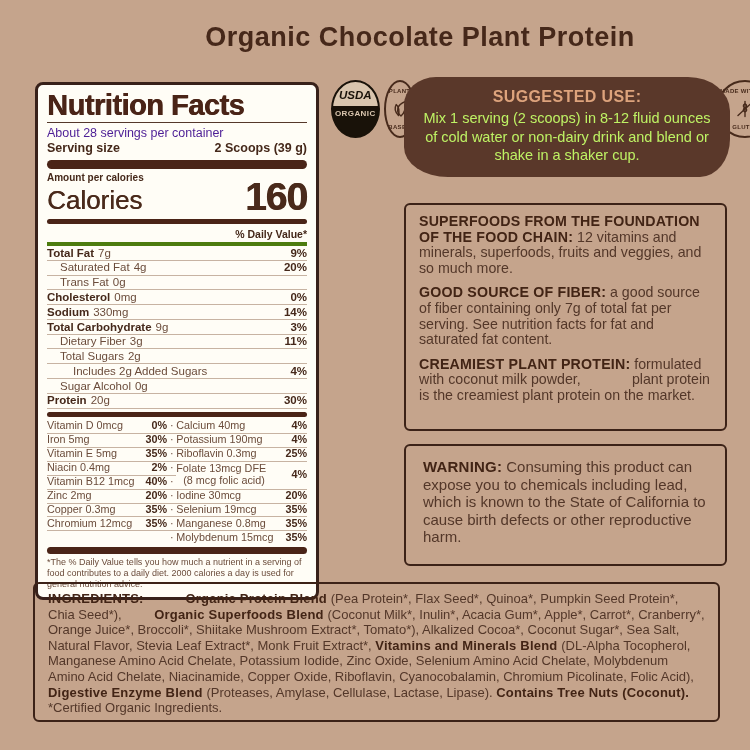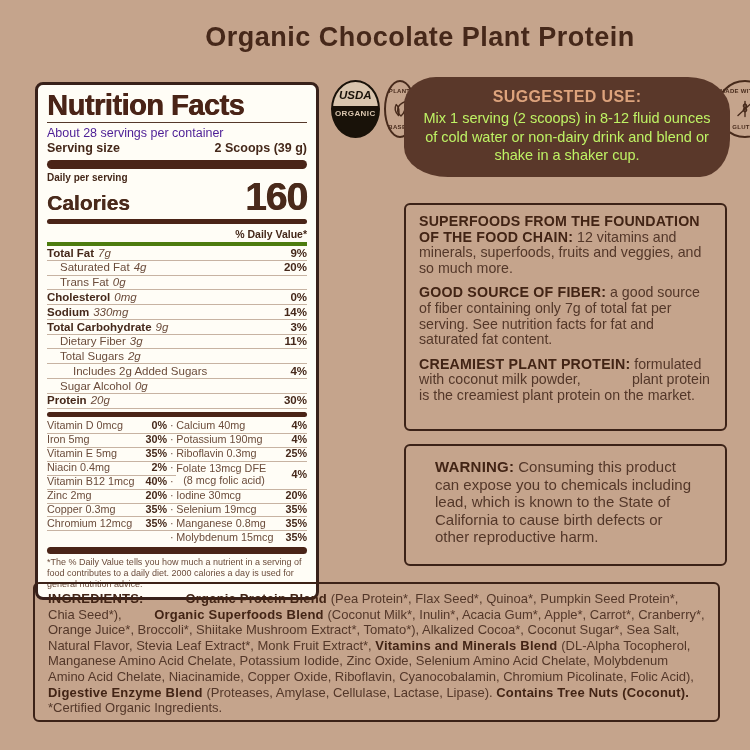--- a/index.html
+++ b/index.html
@@ -19,27 +19,27 @@
   .nf-rule{border-bottom:1.5px solid #55382a;margin:1px 0 3px;}
   .nf-servings{font-size:12.5px;color:#4c1d95;line-height:15px;}
   .nf-serving-row{display:flex;justify-content:space-between;font-size:12.5px;
                   font-weight:bold;color:#45281a;line-height:15px;}
   .bar{background:#4a2417;border-radius:5px;}
   .bar.thick{height:9px;margin:4px 0 3px;}
   .bar.med{height:5px;margin:3px 0;}
   .bar.end{height:7px;margin:3px 0;}
   .nf-amount{font-size:10px;font-weight:bold;color:#45281a;line-height:11px;margin-top:1px;}
   .nf-cal-row{display:flex;justify-content:space-between;align-items:flex-end;line-height:1;height:33px;}
-  .cal-label{font-size:21px;font-weight:bold;padding-bottom:3px;text-shadow:.4px 0 0 currentColor;}
+  .cal-label{font-size:26px;font-weight:normal;padding-bottom:3px;text-shadow:.4px 0 0 currentColor;}
   .cal-value{font-size:39px;font-weight:bold;letter-spacing:-1px;text-shadow:.6px 0 0 currentColor;}
   .nf-dv-header{text-align:right;font-size:10.5px;font-weight:bold;color:#45281a;
                 padding:2px 0;border-bottom:4px solid #4d7c0f;line-height:11px;}
   .nrow{display:flex;justify-content:space-between;font-size:11.5px;line-height:12.6px;
         padding:.6px 0;border-bottom:1px solid #c7b3a2;color:#6b4c3b;}
-  .nrow .nm .na{margin-left:4px;font-style:italic;}
+  .nrow .nm .na{margin-left:4px;}
   .nrow .nb.bold{font-weight:bold;color:#45281a;}
   .nrow .dv{font-weight:bold;color:#45281a;}
   .nm.ind1{margin-left:13px;}
   .nm.ind2{margin-left:26px;}
   table.vits{width:100%;border-collapse:collapse;font-size:10.8px;color:#6b4c3b;margin-top:1px;}
   .vits td{border-bottom:1px solid #c7b3a2;padding:.6px 0;line-height:11.8px;vertical-align:middle;}
   .vits tr.last td{border-bottom:none;}
   .vits .vp{text-align:right;font-weight:bold;color:#45281a;white-space:nowrap;width:26px;}
   .vits .dot{text-align:center;width:9px;color:#6b4c3b;}
   .vits .sub{padding-left:7px;}
@@ -63,21 +63,21 @@
         border-radius:32px 42px 30px 44px / 28px 34px 38px 30px;
         text-align:center;padding:11px 18px;box-sizing:border-box;}
   .blob h2{font-size:16px;font-weight:bold;color:#dda37c;letter-spacing:.4px;margin:0 0 3px;}
   .blob p{font-size:14.5px;color:#bef264;line-height:18.5px;margin:0;}
 
   .info-box,.warn-box,.ing-box{border:2.5px solid #3c2217;border-radius:6px;box-sizing:border-box;}
   .info-box{position:absolute;left:404px;top:203px;width:323px;height:228px;padding:9px 13px;}
   .info-box p,.warn-box p{font-size:14.2px;line-height:15.6px;margin:0 0 9px;color:#533729;}
   .info-box b,.warn-box b,.ing-box b{color:#422415;font-weight:bold;letter-spacing:.2px;}
 
-  .warn-box{position:absolute;left:404px;top:444px;width:323px;height:122px;padding:12px 29px;}
+  .warn-box{position:absolute;left:404px;top:444px;width:323px;height:122px;padding:12px 17px;}
   .warn-box p{line-height:17.5px;font-size:15px;}
 
   .ing-box{position:absolute;left:33px;top:582px;width:687px;height:140px;
            padding:7px 13px;font-size:13px;line-height:15.6px;color:#533729;overflow:hidden;}
 
   svg.glyph{stroke:#472a1b;fill:none;stroke-width:1.4;stroke-linecap:round;stroke-linejoin:round;}
   svg.glyph .fill{fill:#472a1b;stroke:none;}
 </style>
 </head>
 <body>
@@ -88,21 +88,21 @@
 
   <div class="nf-panel">
     <div class="nf-title">Nutrition Facts</div>
     <div class="nf-rule"></div>
     <div class="nf-servings">About 28 servings per container</div>
     <div class="nf-serving-row">
       <span>Serving size</span>
       <span>2 Scoops (39 g)</span>
     </div>
     <div class="bar thick"></div>
-    <div class="nf-amount">Daily per serving</div>
+    <div class="nf-amount">Amount per calories</div>
     <div class="nf-cal-row">
       <span class="cal-label">Calories</span>
       <span class="cal-value">160</span>
     </div>
     <div class="bar med"></div>
     <div class="nf-dv-header">% Daily Value*</div>
 
     <div class="nrow">
       <span class="nm"><span class="nb bold">Total Fat</span><span class="na">7g</span></span>
       <span class="dv">9%</span>

